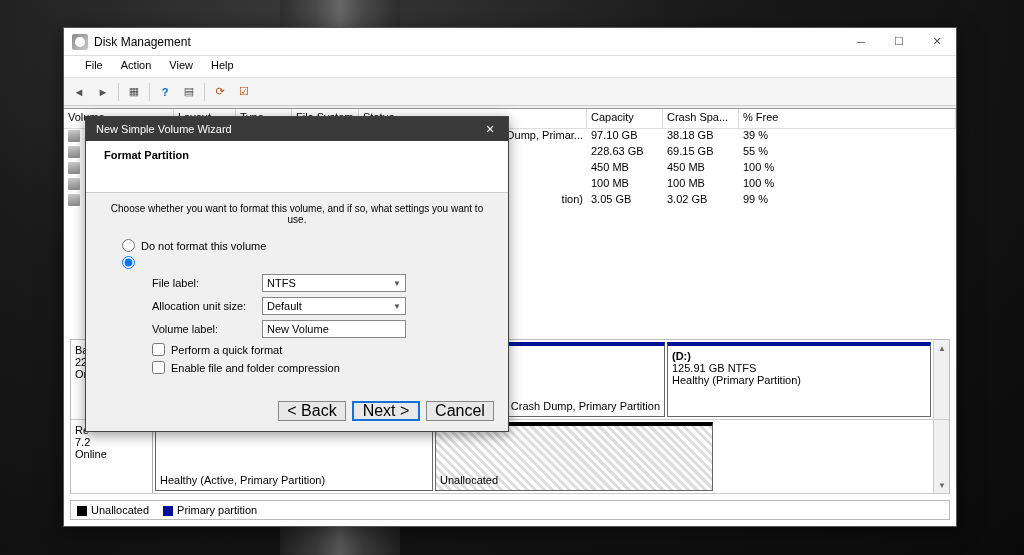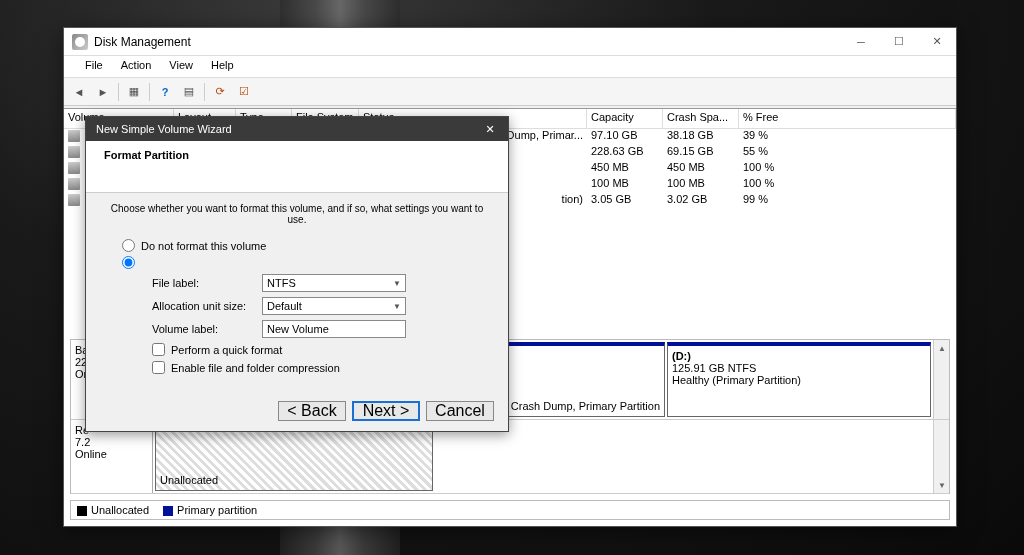--- a/index.html
+++ b/index.html
@@ -182,20 +182,23 @@
           <div class="scrollarrow" style="top:0">▲</div>
         </div>
       </div>
       <div class="diskrow" style="height:74px">
         <div class="diskhdr">
           <div>Re</div>
           <div>7.2</div>
           <div>Online</div>
         </div>
         <div class="partitions">
+          <div class="part navy" style="flex:0 0 278px;display:flex;align-items:flex-end">
+            <span>Healthy (Active, Primary Partition)</span>
+          </div>
           <div class="part hatch black" style="flex:0 0 278px;display:flex;align-items:flex-end">
             <span>Unallocated</span>
           </div>
         </div>
         <div class="scrollgutter">
           <div class="scrollarrow" style="bottom:0">▼</div>
         </div>
       </div>
     </div>
 

